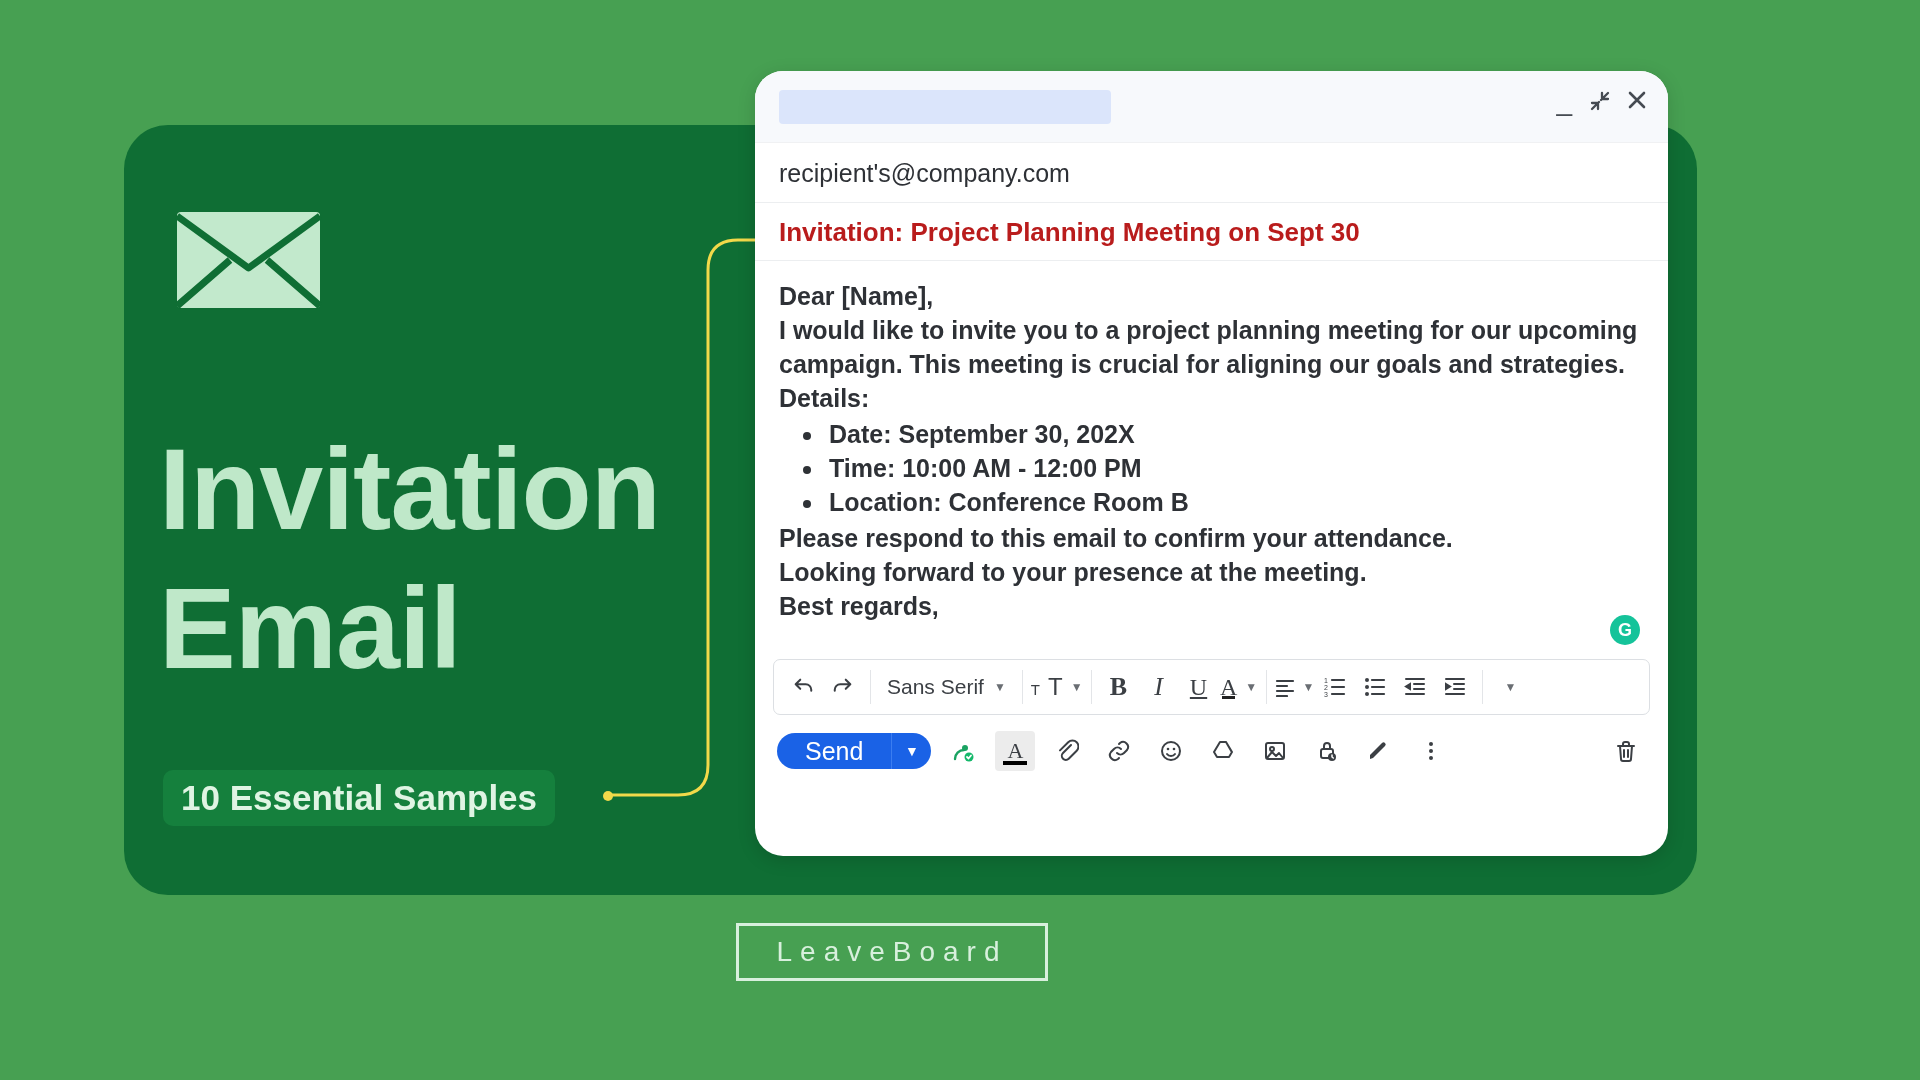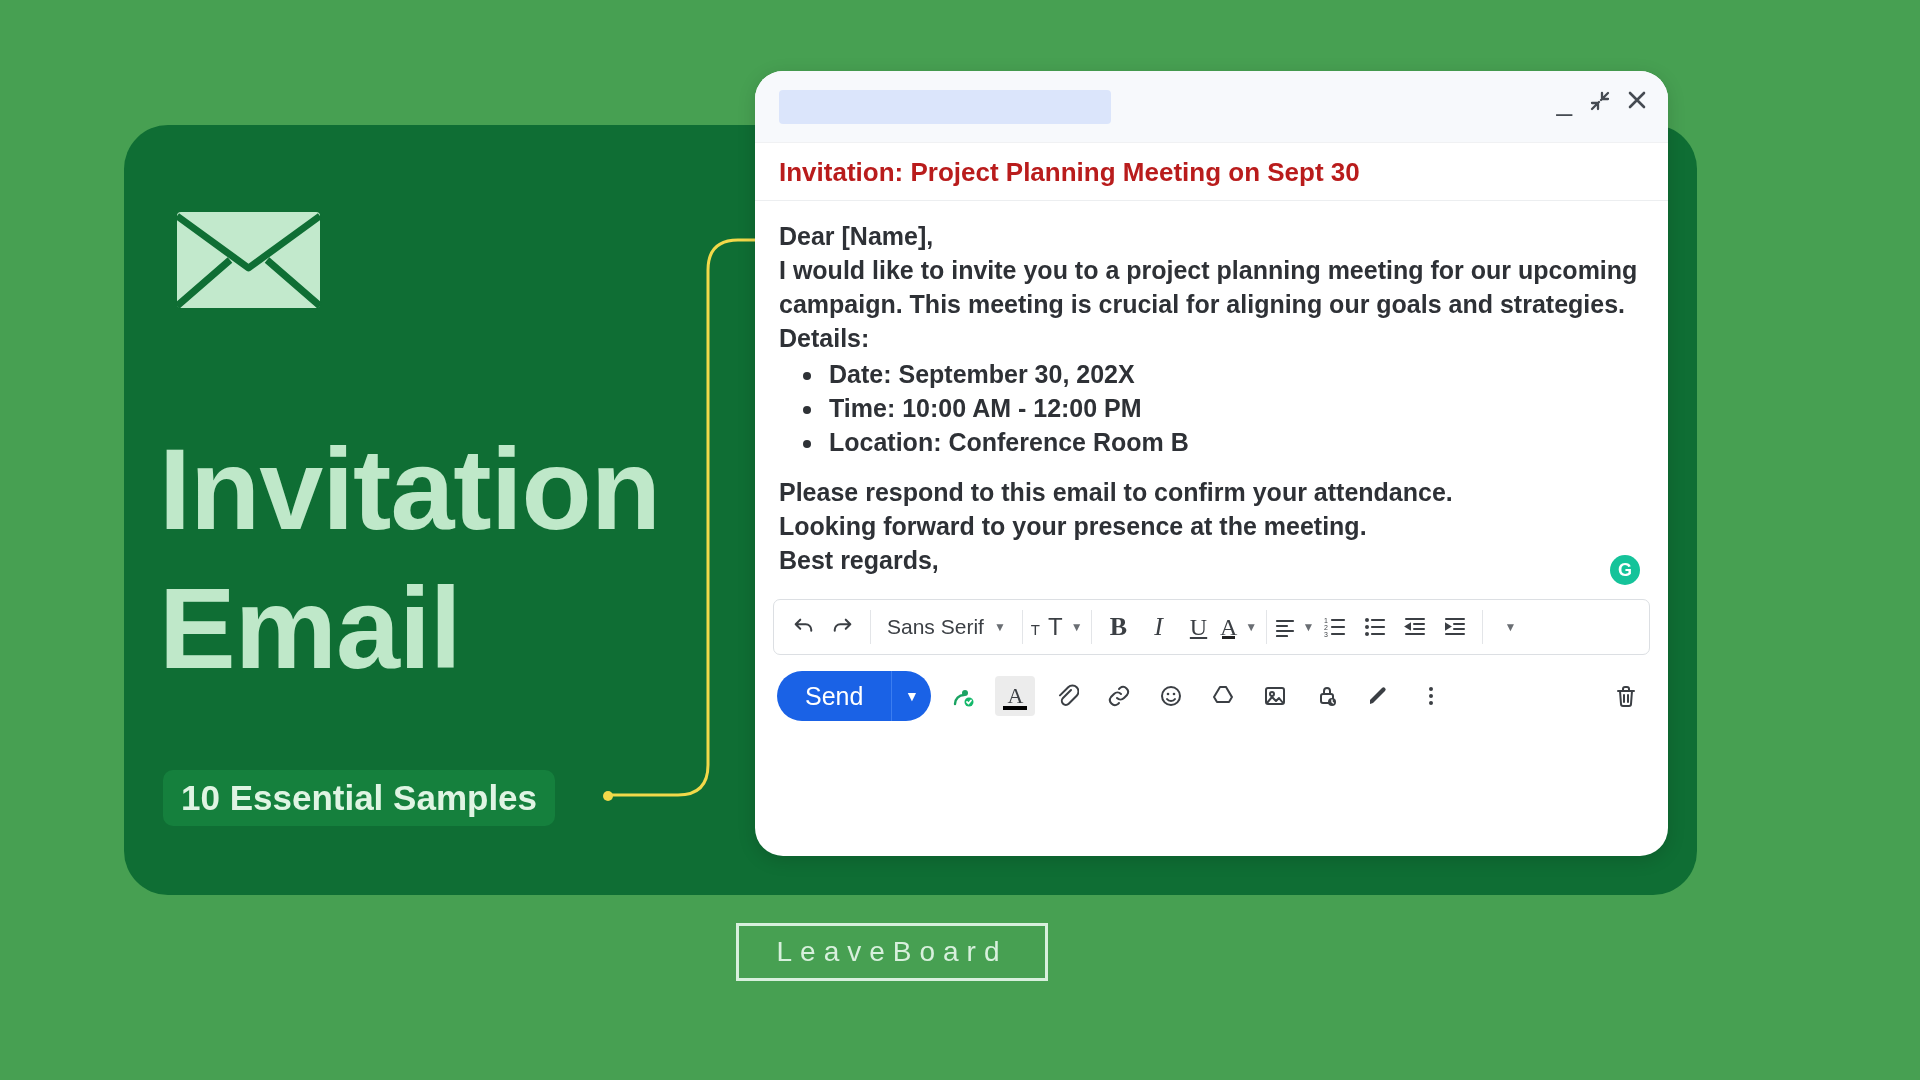--- a/index.html
+++ b/index.html
@@ -113,21 +113,21 @@
   }
   .body-area {
     padding: 18px 24px 12px;
     color: #2e3136;
     font-size: 25px;
     font-weight: 600;
     line-height: 1.36;
     height: 392px;
     position: relative;
   }
-  .body-area ul { margin: 2px 0 16px 46px; }
+  .body-area ul { margin: 2px 0 2px 46px; }
   .body-area li { padding-left: 4px; }
   .grammarly {
     position: absolute;
     right: 28px;
     bottom: 8px;
     width: 30px; height: 30px;
     background: #15c39a;
     border-radius: 50%;
     color: #fff;
     display:flex;align-items:center;justify-content:center;
@@ -166,21 +166,21 @@
     padding: 16px 22px 0;
     gap: 6px;
     color:#3b3f44;
     position: relative;
   }
   .send-btn {
     display:flex;
     align-items:stretch;
     border-radius: 40px;
     overflow:hidden;
-    height: 50px;
+    height: 36px;
   }
   .send-main {
     background:#1a62e6;
     color:#fff;
     font-size:25px;
     font-weight:500;
     padding: 0 28px;
     display:flex;align-items:center;
     border:none;
     cursor:pointer;
@@ -259,20 +259,21 @@
           </svg>
       </span>
       <span>
         <svg width="18" height="18" viewBox="0 0 18 18">
             <path d="M2 2 L16 16 M16 2 L2 16" stroke="#454b52" stroke-width="2.6" stroke-linecap="round"></path>
           </svg>
       </span>
     </div>
   </div>
 
+  <div class="to-row">recipient's@company.com</div>
   <div class="subj-row">Invitation: Project Planning Meeting on Sept 30</div>
 
   <div class="body-area">
     <div>Dear [Name],</div>
     <div>I would like to invite you to a project planning meeting for our upcoming campaign. This meeting is crucial for aligning our goals and strategies.</div>
     <div>Details:</div>
     <ul>
       <li>Date: September 30, 202X</li>
       <li>Time: 10:00 AM - 12:00 PM</li>
       <li>Location: Conference Room B</li>

